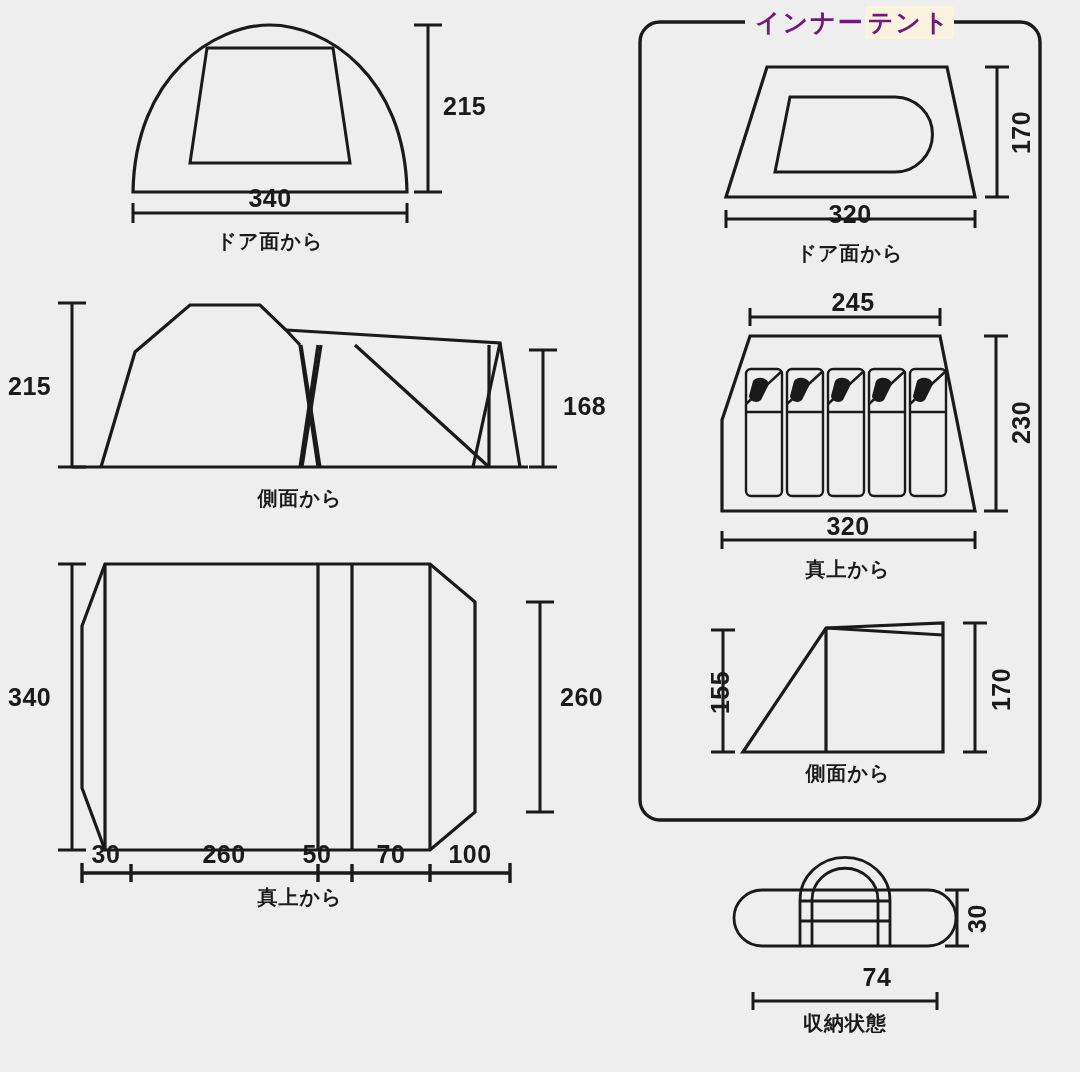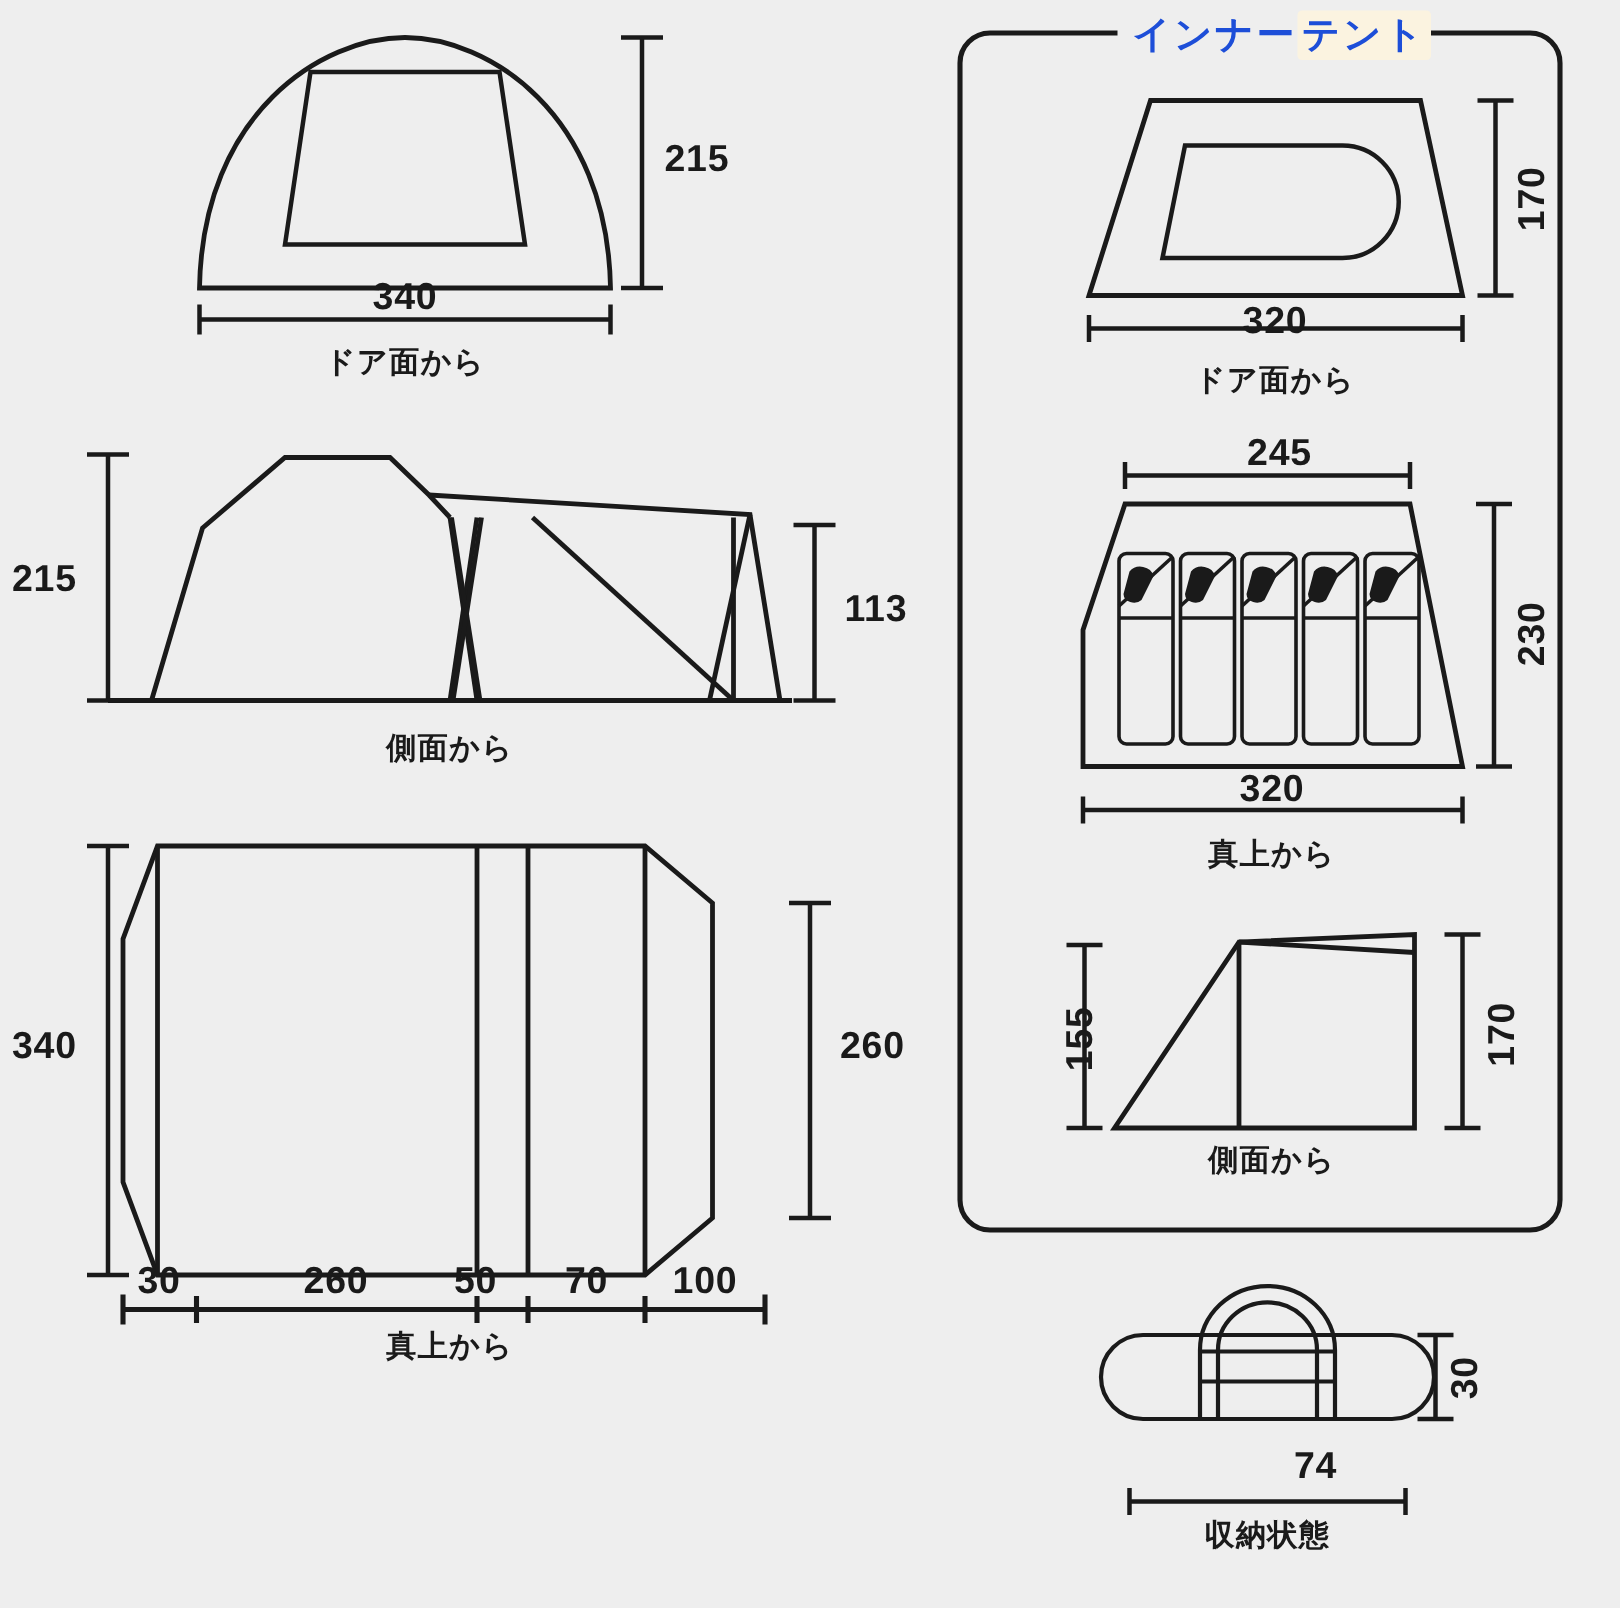--- a/index.html
+++ b/index.html
@@ -39,21 +39,21 @@
     letter-spacing: 1px;
   }
   .rot {
     transform-origin: 50% 50%;
     transform: rotate(-90deg);
   }
   .panel-title {
     position: absolute;
     font-size: 25px;
     font-weight: bold;
-    color: #1d4ed8;
+    color: #701a75;
     letter-spacing: 2px;
     white-space: nowrap;
   }
   .hl {
     background: #fbf3e0;
     padding: 2px 3px 3px 3px;
     border-radius: 3px;
   }
   .ctr {
     transform: translateX(-50%);
@@ -251,21 +251,21 @@
     </g>
   </svg>
 
   <div class="panel-title" style="left:755px; top:6px;"><span>インナー</span><span class="hl">テント</span></div>
 
   <div class="lbl num" style="left:443px; top:92px;">215</div>
   <div class="lbl num ctr" style="left:270px; top:184px;">340</div>
   <div class="lbl cap ctr" style="left:270px; top:228px;">ドア面から</div>
 
   <div class="lbl num" style="left:8px; top:372px;">215</div>
-  <div class="lbl num" style="left:563px; top:392px;">113</div>
+  <div class="lbl num" style="left:563px; top:392px;">168</div>
   <div class="lbl cap ctr" style="left:300px; top:485px;">側面から</div>
 
   <div class="lbl num" style="left:8px; top:683px;">340</div>
   <div class="lbl num" style="left:560px; top:683px;">260</div>
   <div class="lbl num ctr" style="left:106px; top:840px;">30</div>
   <div class="lbl num ctr" style="left:224px; top:840px;">260</div>
   <div class="lbl num ctr" style="left:317px; top:840px;">50</div>
   <div class="lbl num ctr" style="left:391px; top:840px;">70</div>
   <div class="lbl num ctr" style="left:470px; top:840px;">100</div>
   <div class="lbl cap ctr" style="left:300px; top:884px;">真上から</div>

